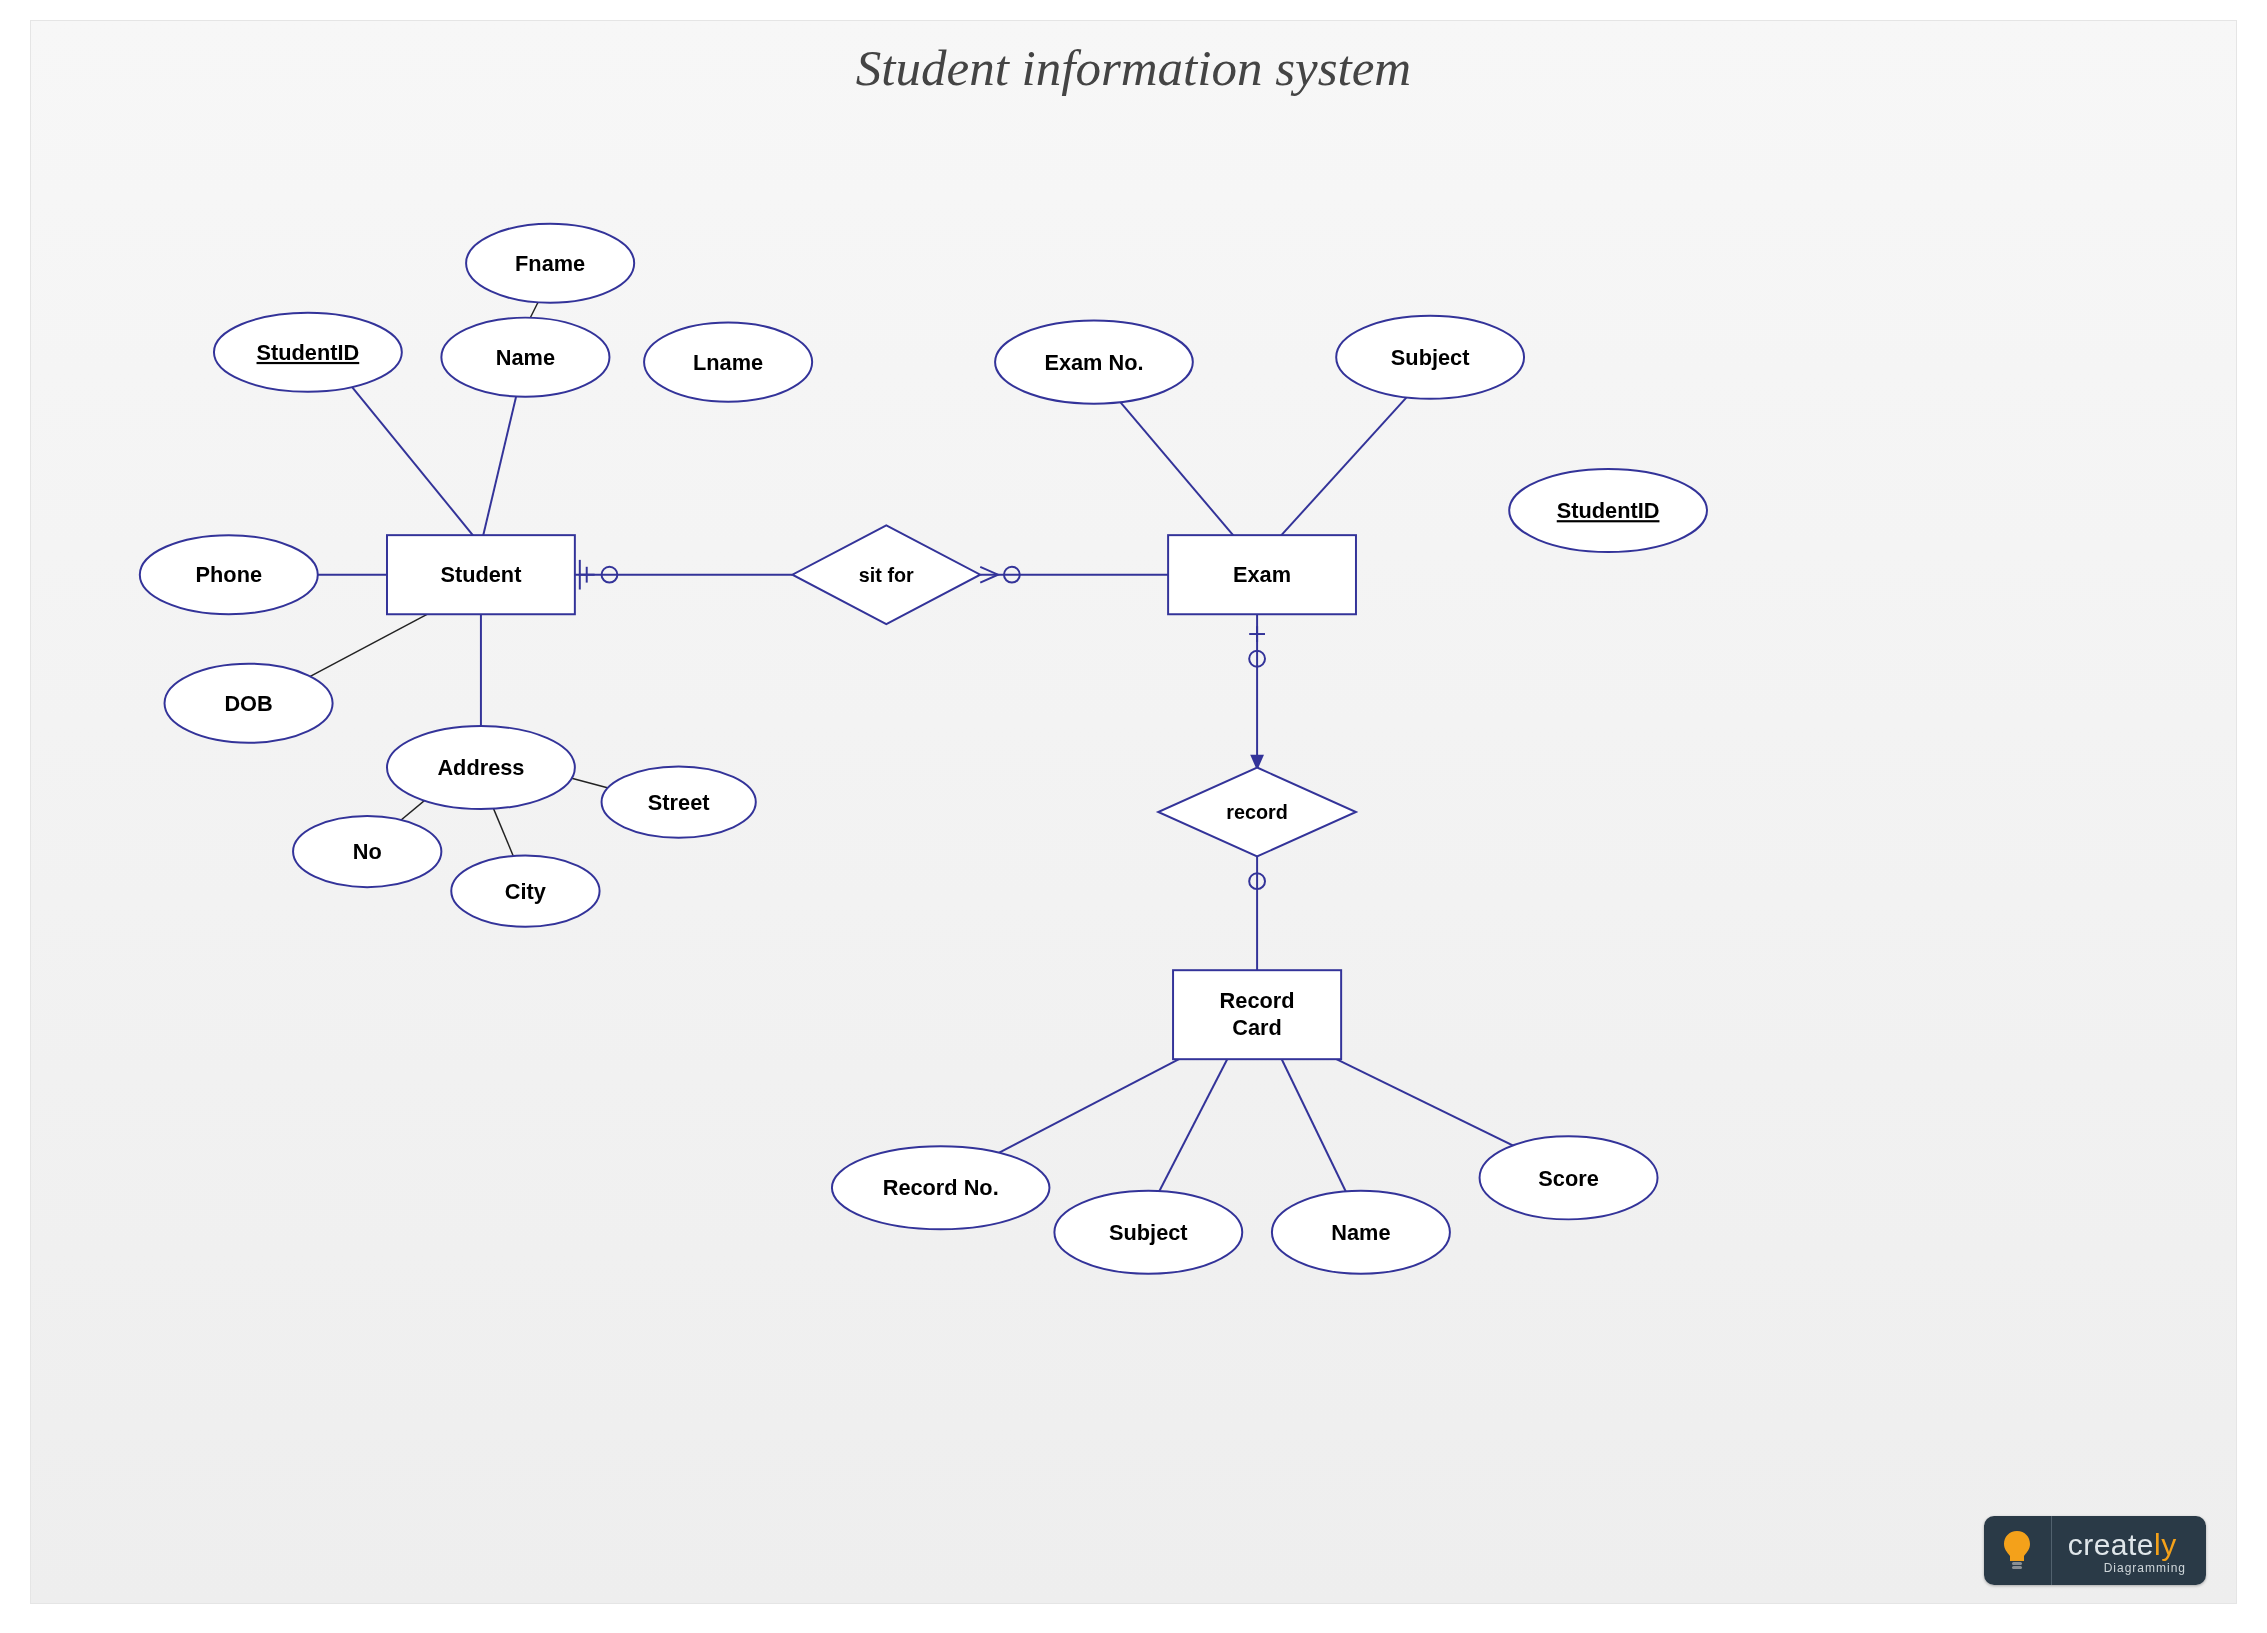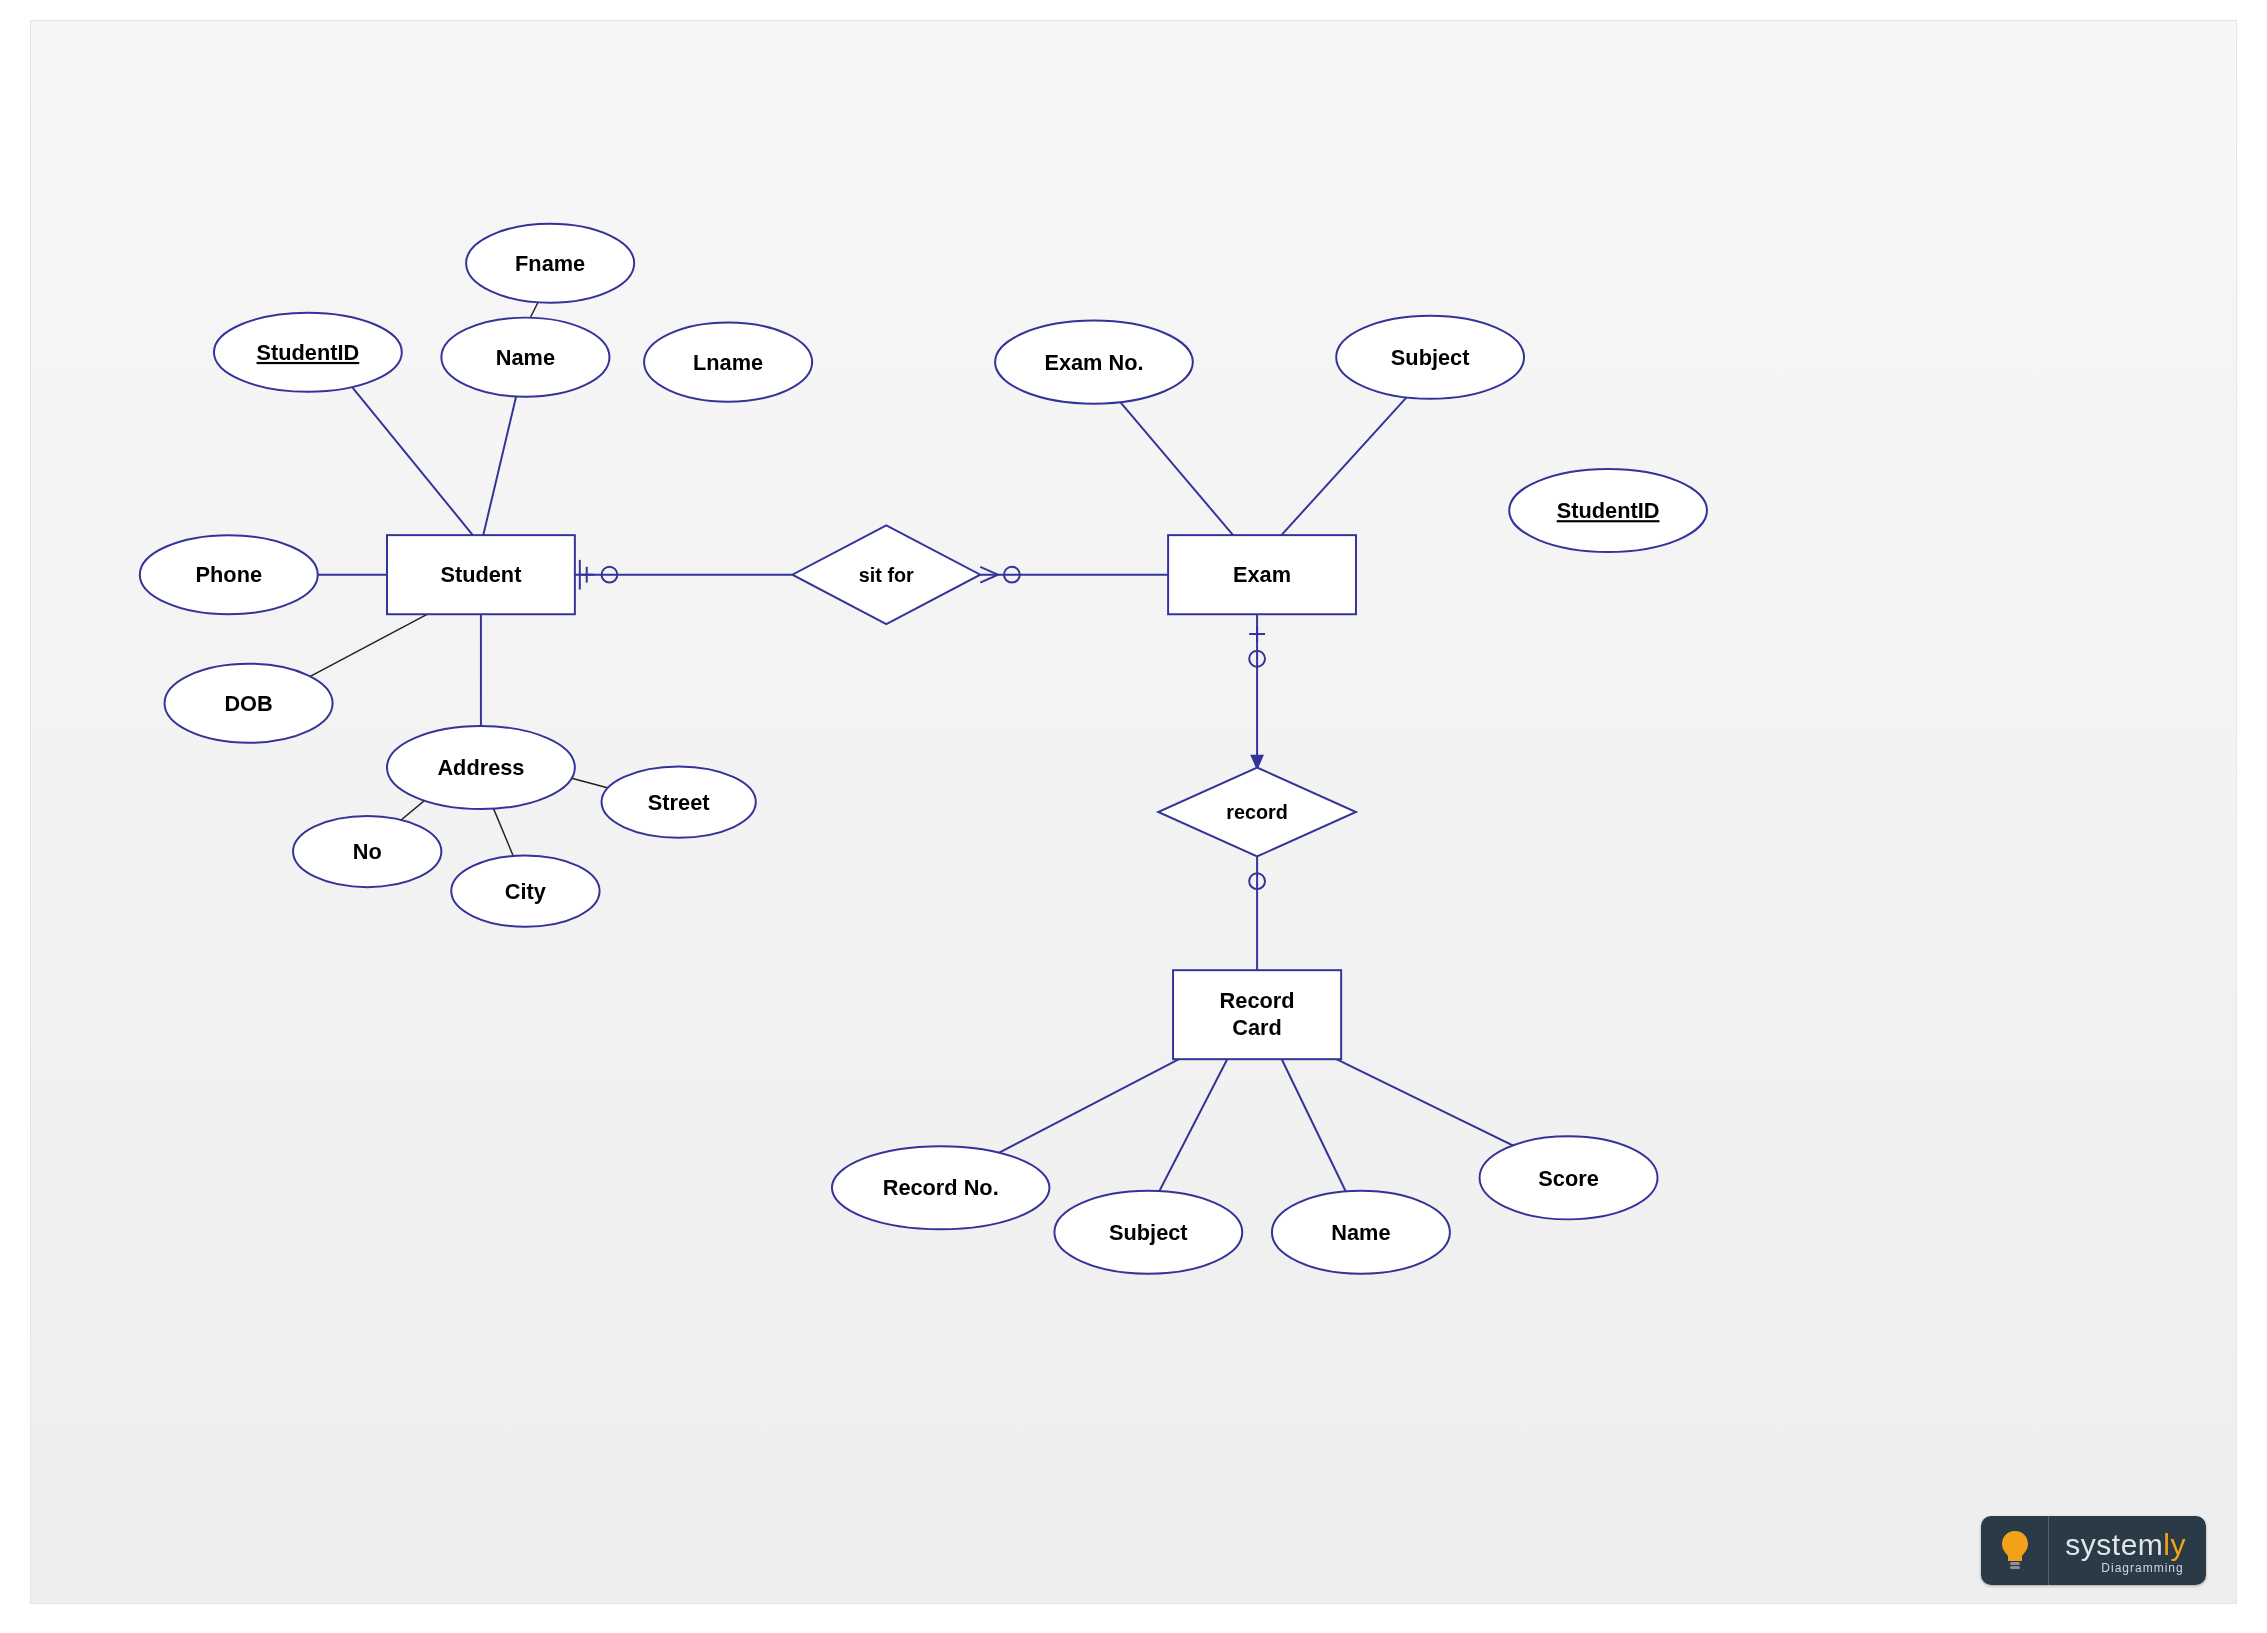--- a/index.html
+++ b/index.html
@@ -90,20 +90,21 @@
   .logo .brand { font-size: 30px; font-weight: 400; letter-spacing: 0.5px; }
   .logo .brand .lt { color: #dfe6ea; }
   .logo .brand .ly { color: #f4a11a; font-weight: 500; margin-top: 41px; }
   .logo .sub { font-size: 12px; color: #cfd6da; letter-spacing: 1px; margin-top: 2px; margin-left: 36px; }
 </style>
 </head>
 <body>
 
 <div class="stage">
   <div class="panel">
+    <div class="title">Student information system</div>
 
     <svg class="diagram" viewBox="0 0 2230 1600">
 
       <line class="conn" x1="455" y1="530" x2="300" y2="340"></line>
       <line class="conn" x1="455" y1="530" x2="500" y2="340"></line>
       <line class="conn" x1="380" y1="560" x2="230" y2="560"></line>
       <line class="conn-thin" x1="410" y1="595" x2="250" y2="680"></line>
       <line class="conn" x1="455" y1="600" x2="455" y2="730"></line>
 
       <line class="conn-thin" x1="500" y1="310" x2="520" y2="270"></line>
@@ -213,20 +214,20 @@
     <div class="logo">
       <div class="bulb">
         <svg width="30" height="44" viewBox="0 0 30 44">
           <path d="M15 2 C7 2 2 8 2 15 C2 20 5 23 8 27 L8 32 L22 32 L22 27 C25 23 28 20 28 15 C28 8 23 2 15 2 Z" fill="#f4a11a"></path>
           <rect x="10" y="33" width="10" height="3" rx="1.5" fill="#8a8f93"></rect>
           <rect x="10" y="37" width="10" height="3" rx="1.5" fill="#8a8f93"></rect>
         </svg>
       </div>
       <div class="txt">
         <div class="brand">
-          <span class="lt">system</span><span class="ly">ly</span>
+          <span class="lt">create</span><span class="ly">ly</span>
         </div>
         <div class="sub">Diagramming</div>
       </div>
     </div>
   </div>
 </div>
 
 
 </body></html>

